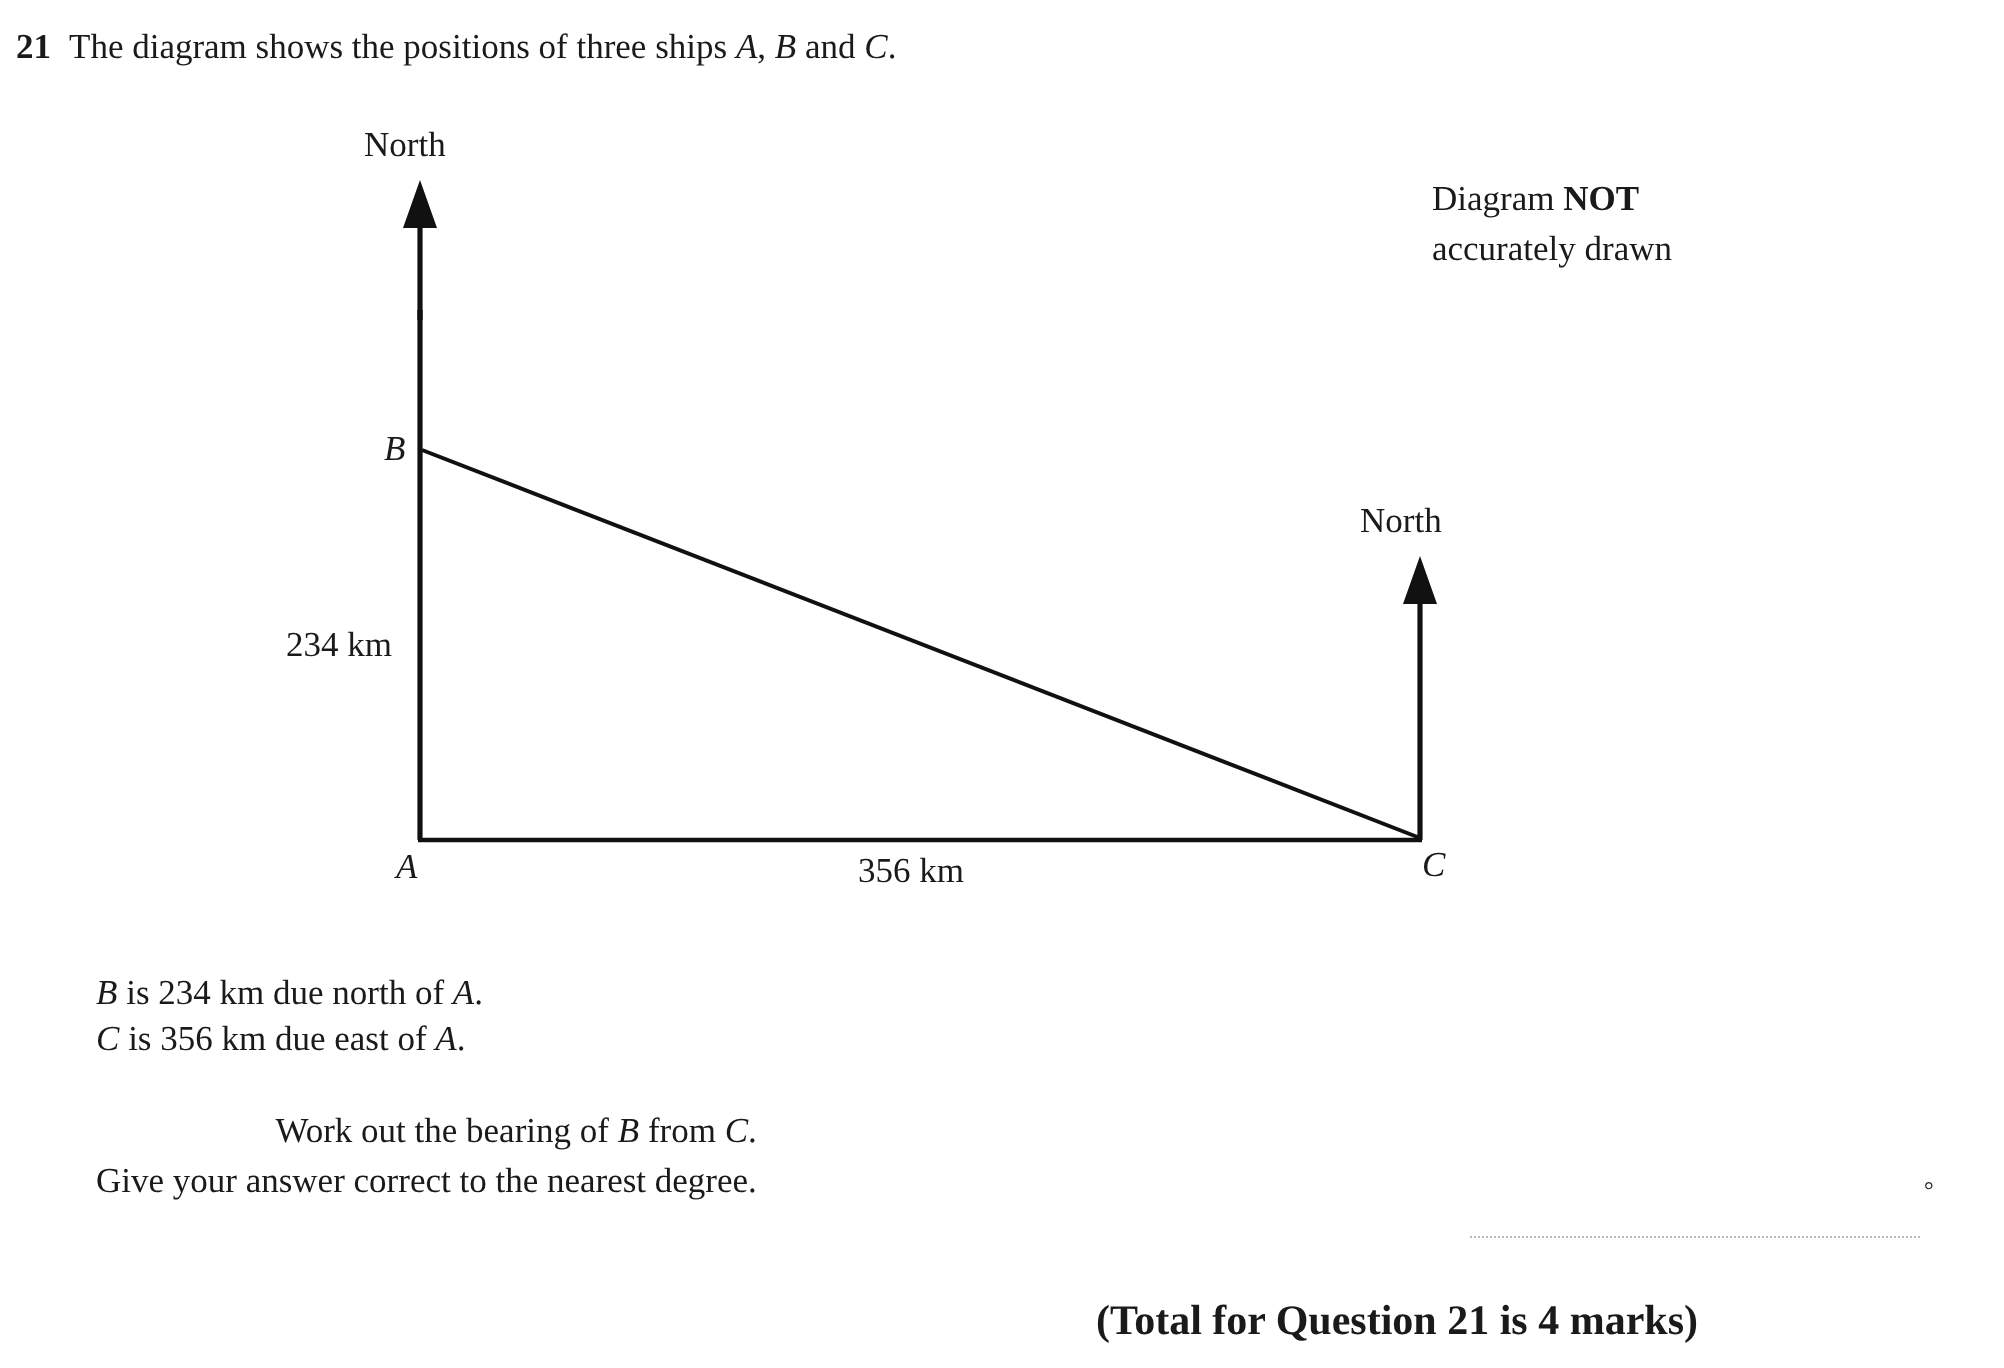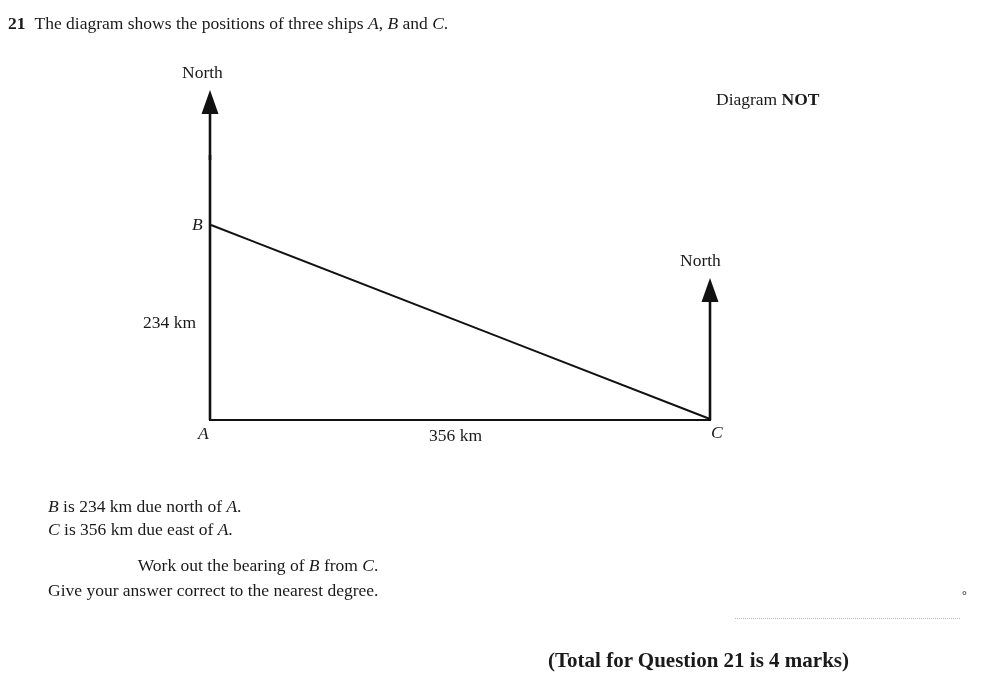--- a/index.html
+++ b/index.html
@@ -63,21 +63,21 @@
     left: 716px;
     top: 87px;
     font-size: 17.5px;
     line-height: 25px;
   }
   #diagram-note b { font-weight: bold; }
 
   
   #statements {
     left: 48px;
-    top: 495px;
+    top: 485px;
     font-size: 17.5px;
     line-height: 23px;
   }
   
   #task {
     left: 48px;
     top: 553px;
     font-size: 17.5px;
     line-height: 25px;
     text-align: right;
@@ -133,20 +133,21 @@
   <span class="diag-label" id="label-north-c">North</span>
   <span class="diag-label italic" id="label-point-b">B</span>
   <span class="diag-label italic" id="label-point-a">A</span>
   <span class="diag-label italic" id="label-point-c">C</span>
   <span class="diag-label" id="label-dist-ab">234 km</span>
   <span class="diag-label" id="label-dist-ac">356 km</span>
 </div>
 
 <div class="abs" id="diagram-note">
   <div><span>Diagram </span><b>NOT</b></div>
+  <div>accurately drawn</div>
 </div>
 
 <div class="abs" id="statements">
   <div><span class="it">B</span><span> is 234 km due north of </span><span class="it">A</span><span>.</span></div>
   <div><span class="it">C</span><span> is 356 km due east of </span><span class="it">A</span><span>.</span></div>
 </div>
 
 <div class="abs" id="task">
   <div><span>Work out the bearing of </span><span class="it">B</span><span> from </span><span class="it">C</span><span>.</span></div>
   <div>Give your answer correct to the nearest degree.</div>

